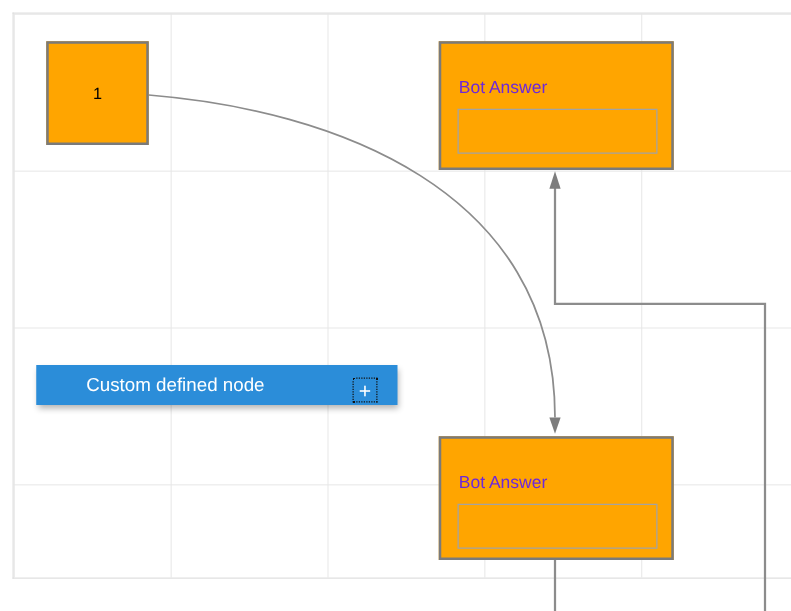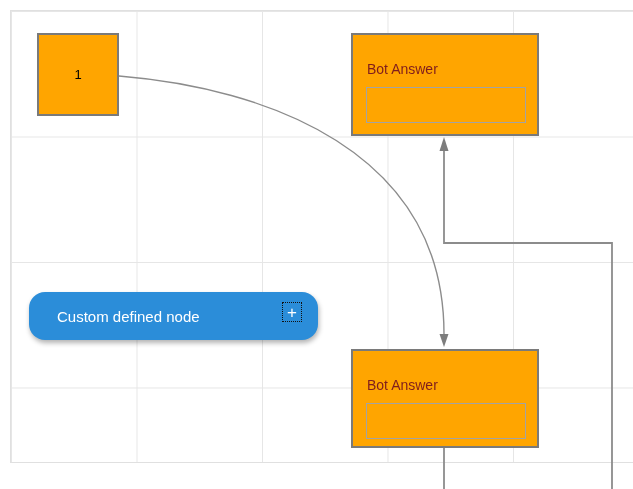--- a/index.html
+++ b/index.html
@@ -54,41 +54,40 @@
     left: 351px;
     width: 188px;
     font-size: 14px;
   }
   .node-bot-top    { top: 33px;  height: 103px; }
   .node-bot-bottom { top: 349px; height: 99px; }
 
   .bot-title {
     position: absolute;
     left: 14px; top: 26px;
-    color: #7f1d1d;
+    color: #6d28d9;
   }
   .bot-input {
     position: absolute;
     left: 13px; top: 52px;
     width: 160px; height: 36px;
     border: 1px solid #a3a3a3;
     background: transparent;
   }
 
   .node-custom {
     position: absolute;
     left: 29px; top: 292px;
-    width: 289px; height: 48px;
+    width: 289px; height: 32px;
     background: #2b8dd9;
     color: #ffffff;
     font-size: 15px;
     display: flex; align-items: center;
-    padding-left: 28px;
+    padding-left: 40px;
     box-shadow: 1px 3px 5px rgba(0,0,0,0.3);
-    border-radius: 16px;
   }
 
   .plus-handle {
     position: absolute;
     left: 253px; top: 10px;
     width: 20px; height: 20px;
     border: 1px dotted #111111;
     display: flex; align-items: center; justify-content: center;
     font-size: 17px;
     line-height: 1;

